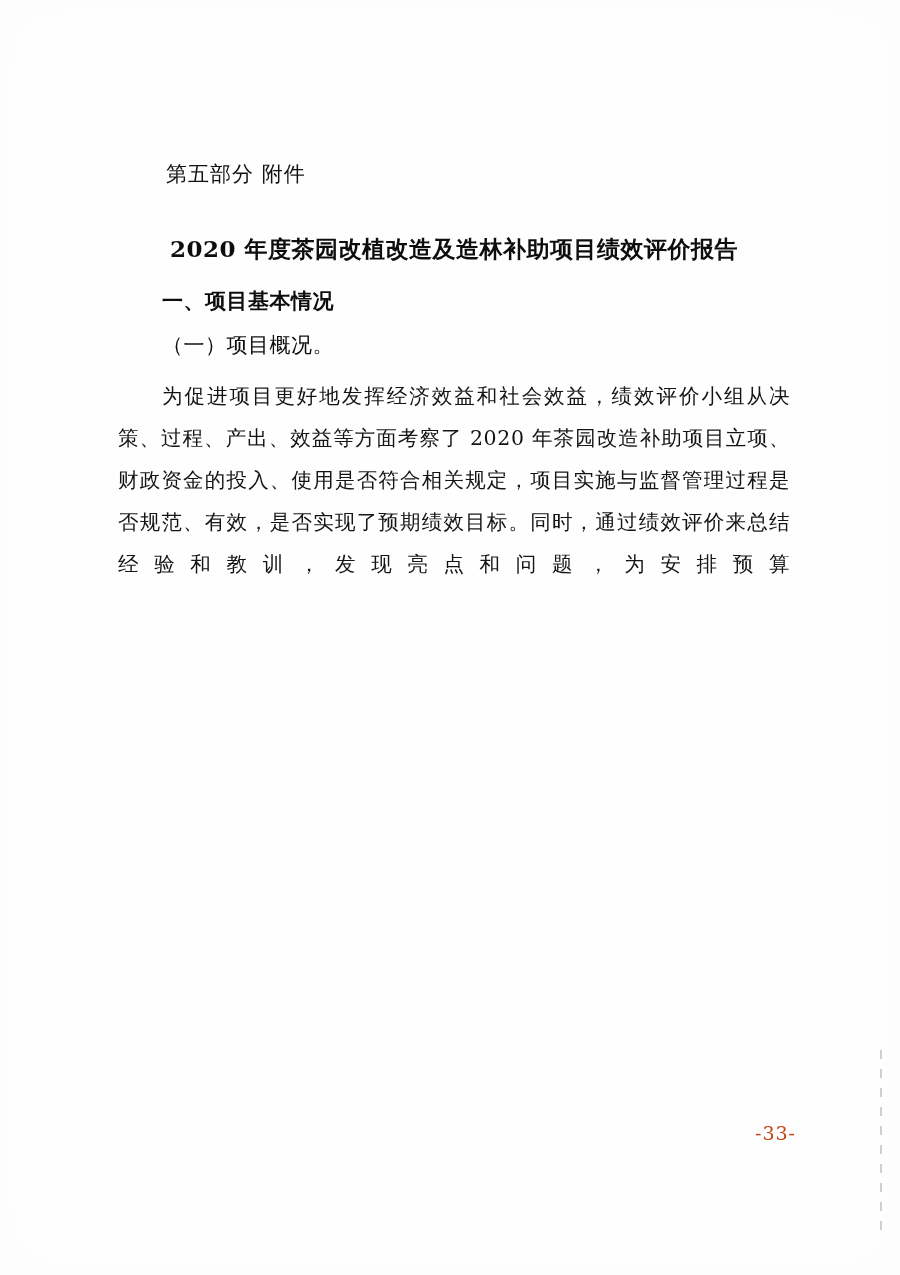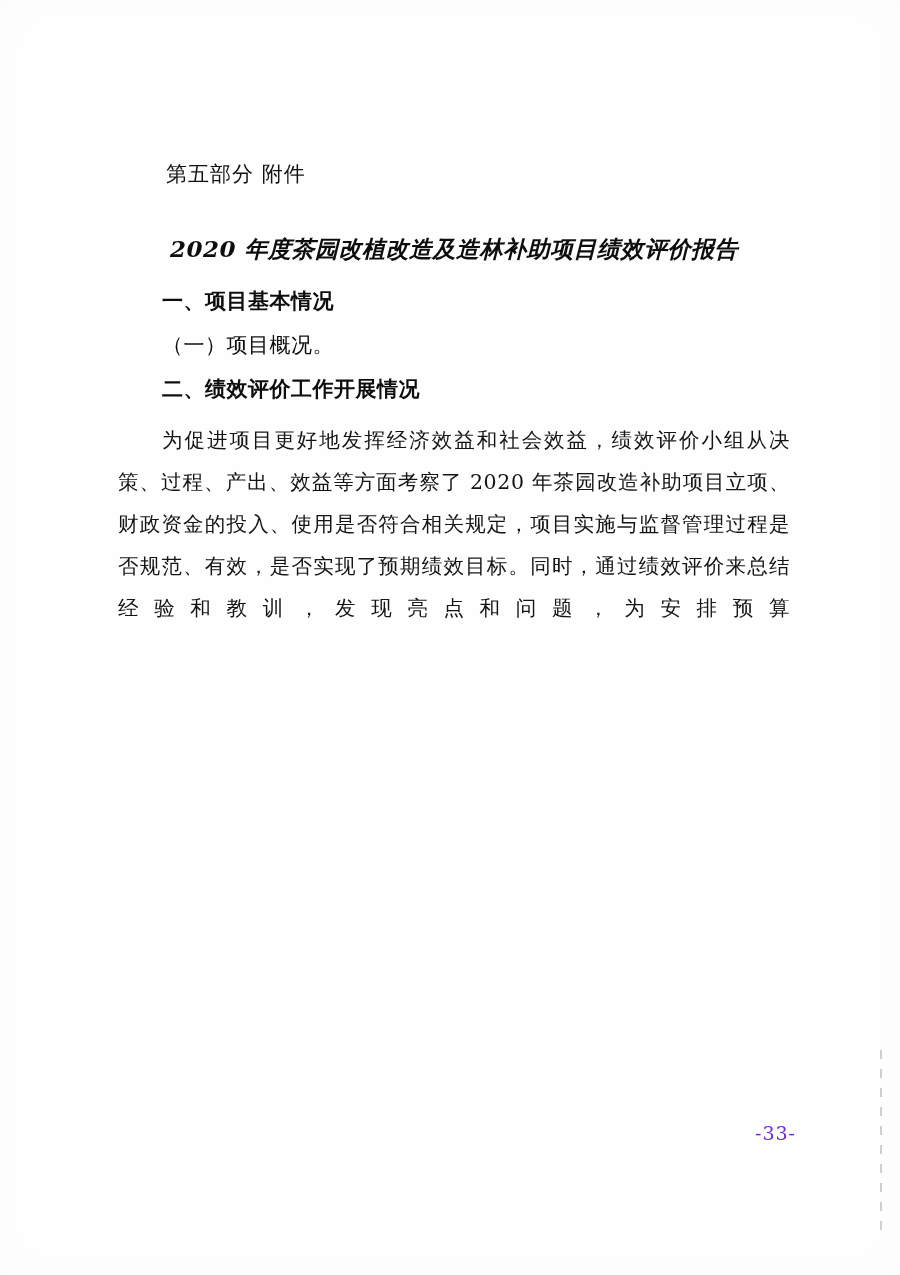--- a/index.html
+++ b/index.html
@@ -36,21 +36,20 @@
     font-family: "DejaVu Serif", "Liberation Serif", serif;
     color: #111;
   }
   .doc-title {
     font-size: 23px;
     font-weight: bold;
     text-align: center;
     letter-spacing: 0.5px;
     margin-bottom: 22px;
     color: #0d0d0d;
-    font-style: italic;
   }
   .h2 {
     font-size: 21px;
     font-weight: bold;
     letter-spacing: 0.5px;
     text-indent: 44px;
     margin-bottom: 16px;
     color: #0d0d0d;
   }
   .h3 {
@@ -73,21 +72,21 @@
   }
   .para.justify-all {
     text-align-last: justify;
   }
   .page-number {
     position: absolute;
     right: 104px;
     top: 1122px;
     font-size: 19px;
     letter-spacing: 1px;
-    color: #6d28d9;
+    color: #c2410c;
     font-family: "DejaVu Serif", "Liberation Serif", serif;
   }
   .edge-marks {
     position: absolute;
     right: 18px;
     top: 1050px;
     width: 2px;
     height: 190px;
   }
   .edge-marks i {
@@ -114,21 +113,20 @@
 
     <div class="doc-title">2020 年度茶园改植改造及造林补助项目绩效评价报告</div>
 
     <div class="h2">一、项目基本情况</div>
 
     <div class="h3">（一）项目概况。</div>
 
 
 
 
-    <div class="h2">二、绩效评价工作开展情况</div>
 
 
     <div class="para justify-all">为促进项目更好地发挥经济效益和社会效益，绩效评价小组从决策、过程、产出、效益等方面考察了 2020 年茶园改造补助项目立项、财政资金的投入、使用是否符合相关规定，项目实施与监督管理过程是否规范、有效，是否实现了预期绩效目标。同时，通过绩效评价来总结经验和教训，发现亮点和问题，为安排预算</div>
 
   </div>
 
   <div class="page-number">-33-</div>
 
   <div class="edge-marks">
     <i></i>

